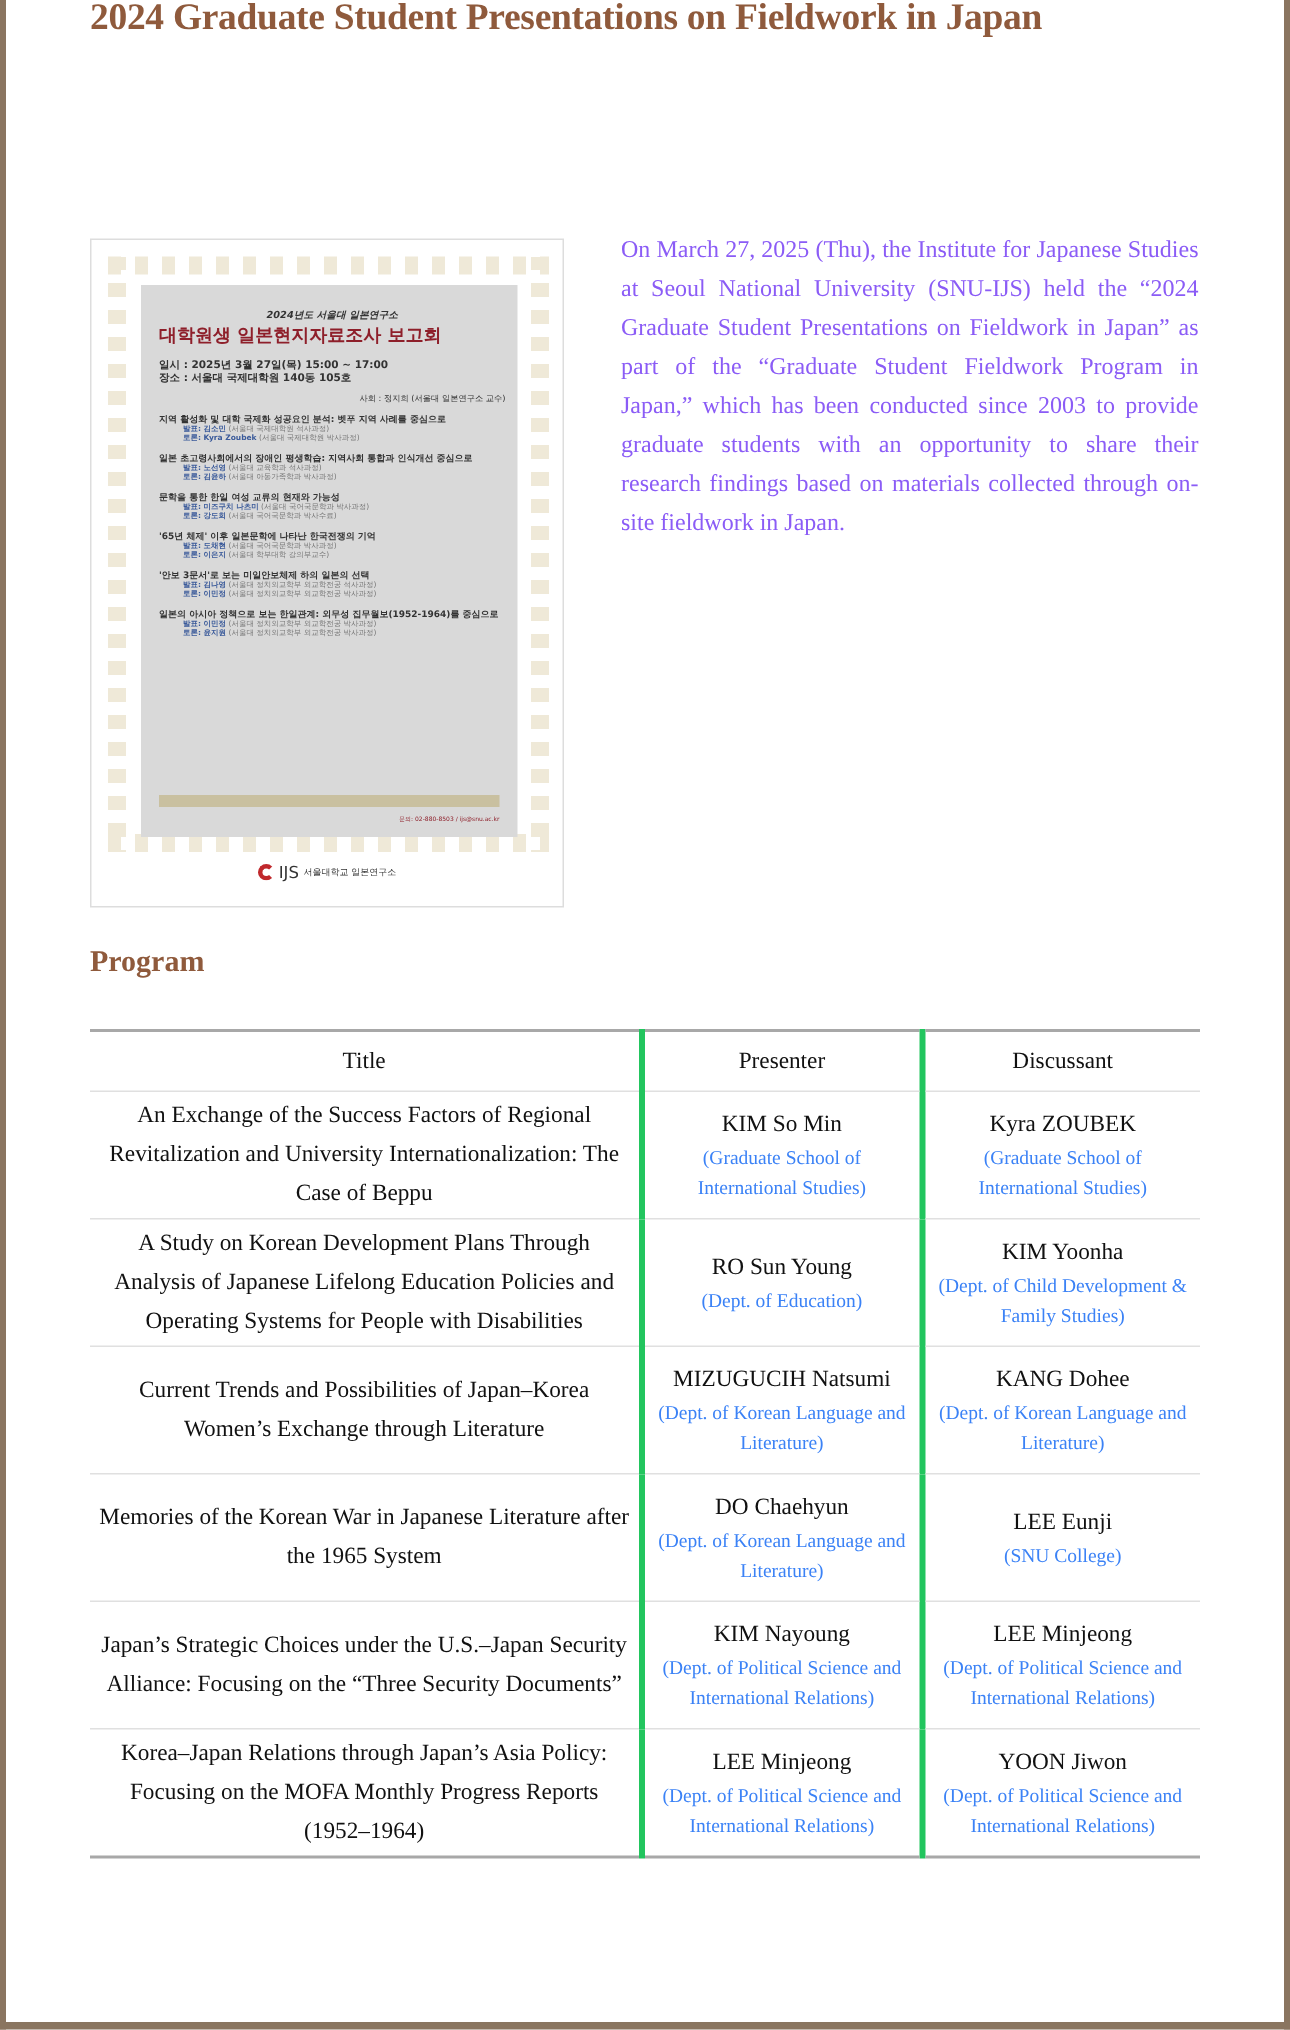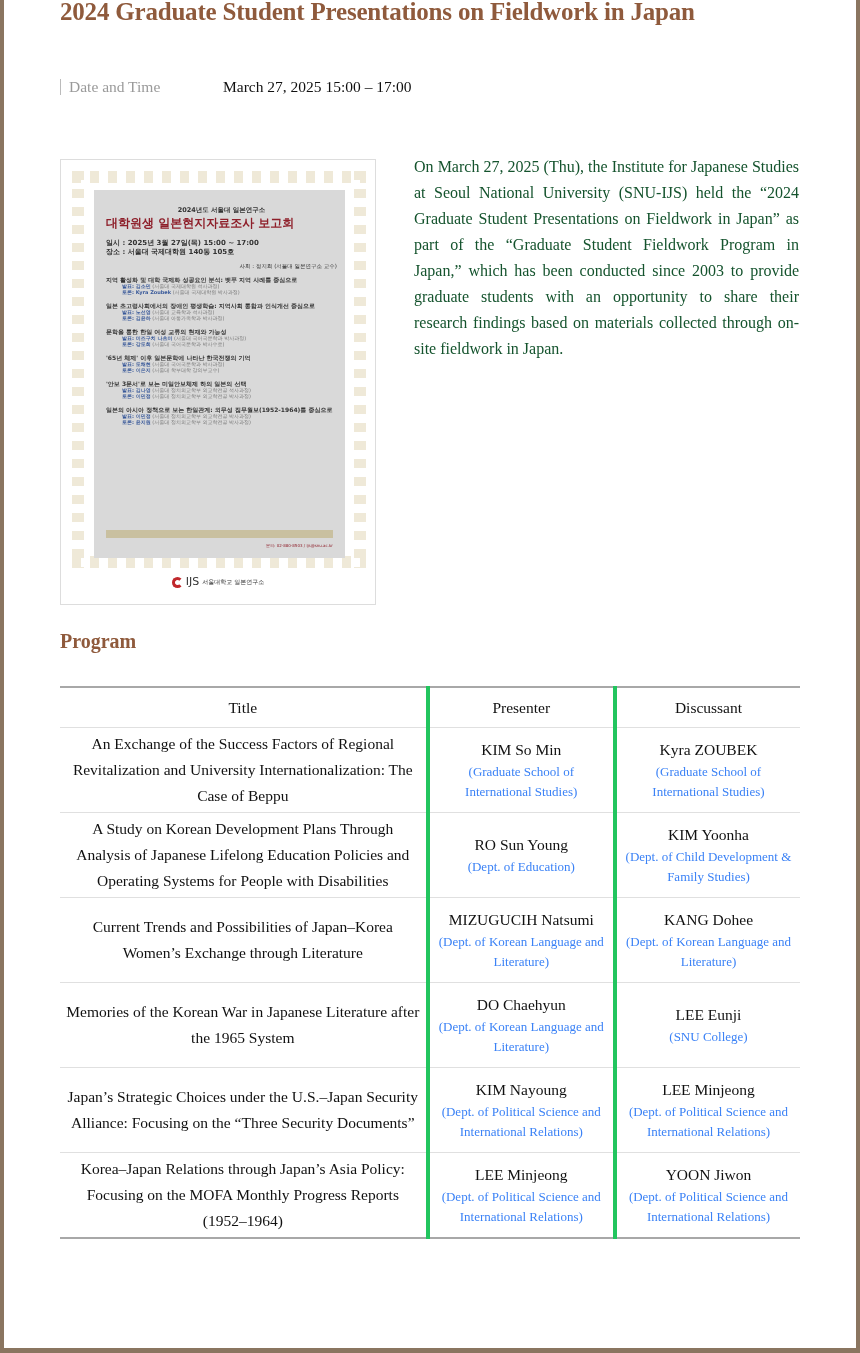--- a/index.html
+++ b/index.html
@@ -32,40 +32,40 @@
       repeating-linear-gradient(90deg, #efe9d8 0 9px, transparent 9px 18px) bottom/100% 12px no-repeat,
       repeating-linear-gradient(180deg, #efe9d8 0 9px, transparent 9px 18px) left/12px 100% no-repeat,
       repeating-linear-gradient(180deg, #efe9d8 0 9px, transparent 9px 18px) right/12px 100% no-repeat;
   }
   .poster-inner {
     position: absolute; left: 33px; top: 30px; width: 251px; height: 368px;
     background: #d9d9d9; font-family: "DejaVu Sans", sans-serif; color: #333;
     font-size: 5px; line-height: 1.25;
     padding: 16px 8px 0 12px; box-sizing: border-box;
   }
-  .p-sub { text-align: center; font-size: 6.5px; font-weight: bold; }
+  .p-sub { text-align: center; font-size: 6.5px; font-weight: bold; font-style: italic; }
   .p-title { font-size: 12px; font-weight: bold; color: #8e1f2a; margin: 2px 0 8px; }
   .p-when { font-size: 7px; font-weight: bold; }
   .p-mod { text-align: right; font-size: 5.5px; margin: 6px 0 6px; }
   .p-item { margin-bottom: 6px; }
   .p-item-title { font-size: 6px; font-weight: bold; }
   .p-pres { padding-left: 16px; font-size: 5px; color: #3a5a9a; }
   .p-pres span { color: #777; }
   .p-foot-bar { position: absolute; left: 12px; right: 12px; bottom: 20px; height: 8px; background: #c9c0a0; }
   .p-foot-contact { position: absolute; right: 12px; bottom: 10px; font-size: 4px; color: #8e1f2a; }
   .p-logo {
     position: absolute; left: 0; right: 0; bottom: 16px; text-align: center;
     font-family: "DejaVu Sans", sans-serif; font-size: 11px; color: #333;
   }
   .p-logo-mark { display: inline-block; width: 11px; height: 11px; border-radius: 50%; border: 3px solid #c0282c; border-right-color: transparent; box-sizing: border-box; vertical-align: middle; margin-right: 3px; }
   .p-logo-text { font-size: 6px; vertical-align: middle; margin-left: 3px; }
 
   .desc {
     position: absolute; left: 414px; top: 154px; width: 385px; margin: 0;
-    font-size: 16px; line-height: 26px; text-align: justify; color: #14532d;
+    font-size: 16px; line-height: 26px; text-align: justify; color: #8b5cf6;
   }
 
   .program-heading {
     position: absolute; left: 60px; top: 630px; margin: 0;
     font-size: 20px; font-weight: bold; color: #8f5a3c;
   }
   table.program {
     position: absolute; left: 60px; top: 686px; width: 740px;
     border-collapse: collapse; font-size: 15.5px; color: #111;
     border-top: 2px solid #a8a8a8; border-bottom: 2px solid #a8a8a8;
@@ -89,24 +89,20 @@
 </head>
 <body>
 
 <div class="frame-left"></div>
 <div class="frame-right"></div>
 <div class="frame-bottom"></div>
 
 <h1 class="page-title">2024 Graduate Student Presentations on Fieldwork in Japan</h1>
 
 <div class="info">
-  <div class="info-row">
-    <span class="info-label">Date and Time</span>
-    <span class="info-value">March 27, 2025 15:00 – 17:00</span>
-  </div>
 </div>
 
 <div class="poster">
   <div class="poster-border"></div>
   <div class="poster-inner">
     <div class="p-sub">2024년도 서울대 일본연구소</div>
     <div class="p-title">대학원생 일본현지자료조사 보고회</div>
     <div class="p-when">일시 : 2025년 3월 27일(목) 15:00 ~ 17:00</div>
     <div class="p-when">장소 : 서울대 국제대학원 140동 105호</div>
     <div class="p-mod">사회 : 정지희 (서울대 일본연구소 교수)</div>

